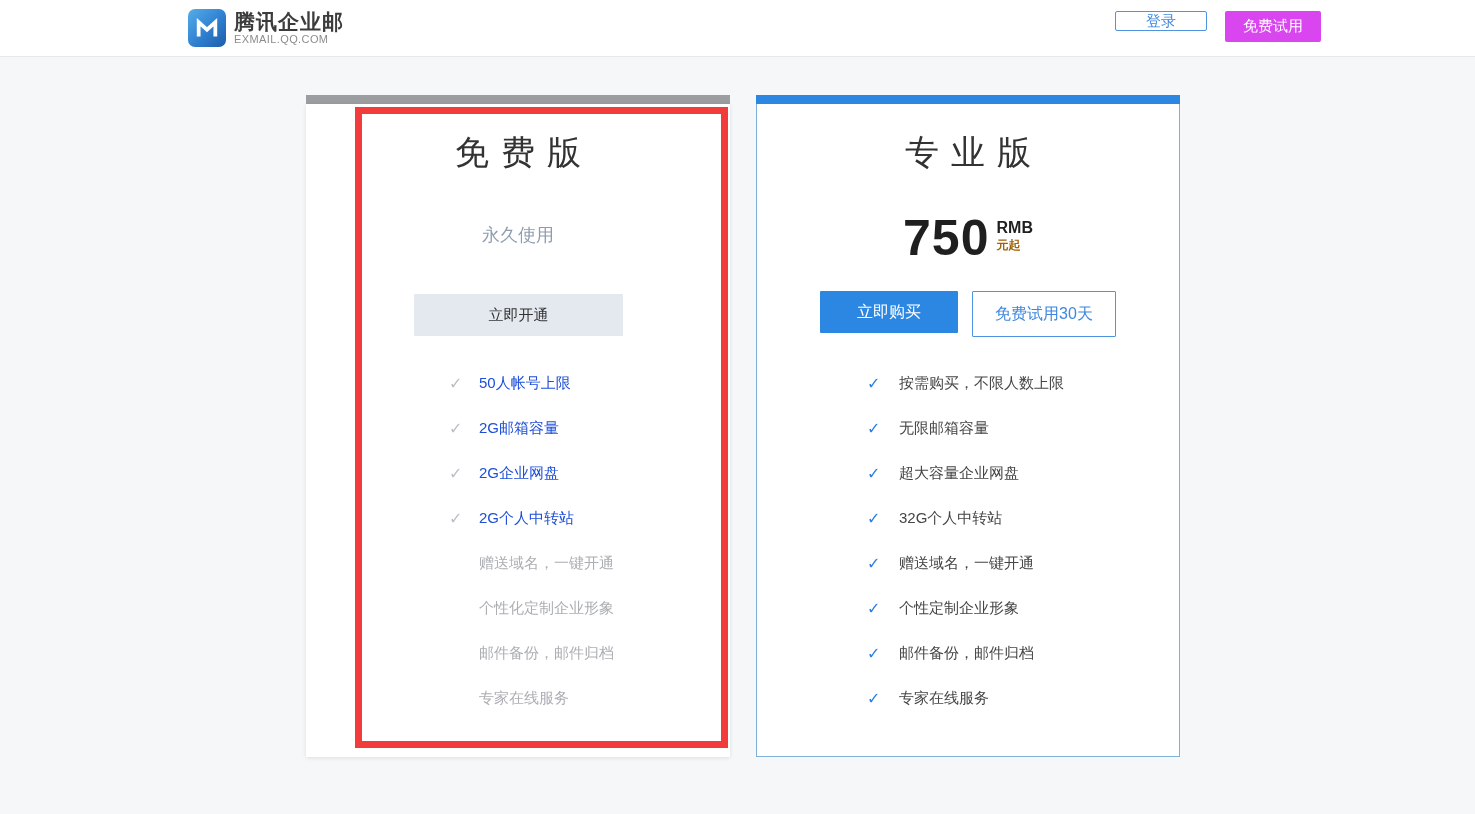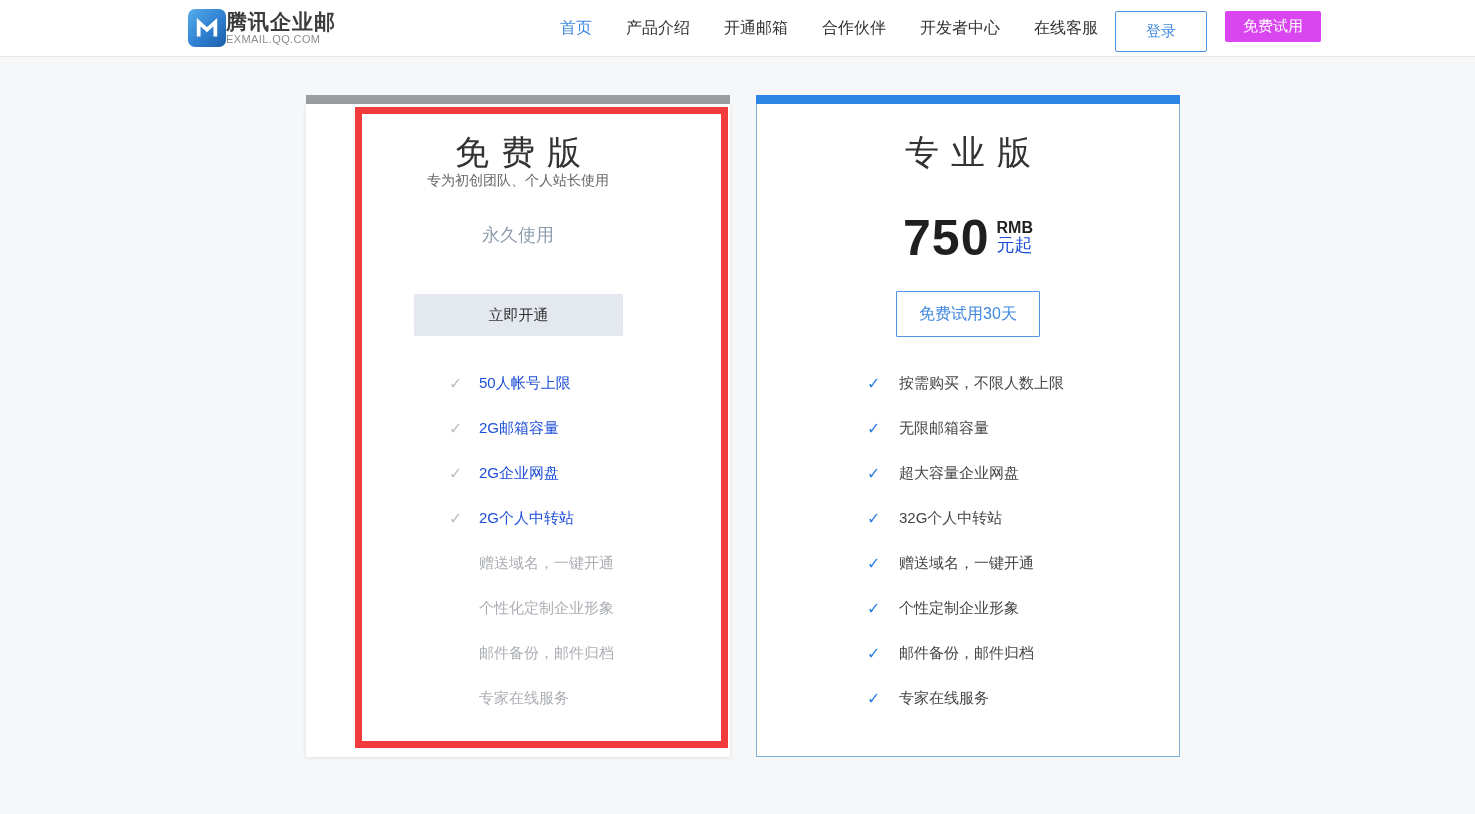--- a/index.html
+++ b/index.html
@@ -14,31 +14,31 @@
   .header {
     position:absolute; top:0; left:0; width:1475px; height:57px;
     background:#ffffff; border-bottom:1px solid #e8e8e8; z-index:5;
   }
   .logo { position:absolute; left:188px; top:9px; display:flex; align-items:center; }
   .logo-icon {
     width:38px; height:38px; border-radius:7px;
     background:linear-gradient(135deg,#55aeea 0%,#2f7fd0 55%,#1b5da9 100%);
     display:flex; align-items:center; justify-content:center;
   }
-  .logo-text { margin-left:0; }
+  .logo-text { margin-left:8px; }
   .logo-title { font-size:21px; font-weight:bold; color:#3c3c3c; line-height:22px; letter-spacing:1px; }
   .logo-sub { font-size:11px; color:#8d8d8d; line-height:13px; letter-spacing:0.4px; }
 
   .nav { position:absolute; left:560px; top:0; height:57px; display:flex; align-items:center; gap:34px; }
   .nav-item { font-size:16px; color:#333; cursor:pointer; white-space:nowrap; }
   .nav-item.active { color:#3f87df; }
 
   .auth { position:absolute; right:154px; top:11px; display:flex; gap:18px; }
   .btn-login {
-    width:92px; height:41px; background:#fff; border:1px solid #4f94e0;
+    width:92px; height:20px; background:#fff; border:1px solid #4f94e0;
     color:#3f87df; font-size:15px; border-radius:2px; cursor:pointer;
     display:flex; align-items:center; justify-content:center;
   }
   .btn-trial-top {
     width:96px; height:31px; background:#d946ef; border:none;
     color:#fff; font-size:15px; border-radius:2px; cursor:pointer;
     display:flex; align-items:center; justify-content:center;
   }
 
   
@@ -74,21 +74,21 @@
     font-size:15px; color:#333; cursor:pointer; border-radius:1px;
     font-family:inherit;
   }
 
   
   .pro-price { position:absolute; top:108px; left:0; width:100%;
     display:flex; justify-content:center; align-items:flex-start; }
   .price-amount { font-size:50px; font-weight:700; color:#1f1f1f; line-height:52px; letter-spacing:1px; }
   .price-side { display:flex; flex-direction:column; margin-left:7px; margin-top:7px; text-align:left; }
   .price-currency { font-size:16px; font-weight:bold; color:#1f1f1f; line-height:18px; }
-  .price-unit { font-size:18px; font-weight:normal; color:#1d4ed8; line-height:17px; }
+  .price-unit { font-size:12px; font-weight:bold; color:#a16207; line-height:17px; }
 
   .pro-buttons { position:absolute; top:187px; left:0; width:100%;
     display:flex; justify-content:center; gap:14px; }
   .btn-buy {
     width:138px; height:42px; background:#2b87e2; border:none;
     color:#fff; font-size:16px; cursor:pointer; border-radius:1px; font-family:inherit;
   }
   .btn-trial30 {
     width:144px; height:46px; background:#fff; border:1px solid #4f94e0;
     color:#3f87df; font-size:16px; cursor:pointer; border-radius:1px; font-family:inherit;
@@ -126,40 +126,31 @@
       <svg width="30" height="30" viewBox="0 0 36 36">
         <path d="M8 26 V11 L18 20 L28 11 V26" stroke="#ffffff" stroke-width="4.5" fill="none" stroke-linecap="square"></path>
       </svg>
     </div>
     <div class="logo-text">
       <div class="logo-title">腾讯企业邮</div>
       <div class="logo-sub">EXMAIL.QQ.COM</div>
     </div>
   </div>
 
-  <div class="nav">
-    <span class="nav-item active">首页</span>
-    <span class="nav-item">产品介绍</span>
-    <span class="nav-item">开通邮箱</span>
-    <span class="nav-item">合作伙伴</span>
-    <span class="nav-item">开发者中心</span>
-    <span class="nav-item">在线客服</span>
-  </div>
 
   <div class="auth">
     <button class="btn-login">登录</button>
     <button class="btn-trial-top">免费试用</button>
   </div>
 </div>
 
 <div class="card card-free">
   <div class="card-top"></div>
   <div class="card-body">
     <div class="card-title">免费版</div>
-    <div class="card-subtitle">专为初创团队、个人站长使用</div>
     <div class="free-price">永久使用</div>
     <button class="btn-free-cta">立即开通</button>
 
     <ul class="features">
       <li class="feature-row">
         <span class="check">✓</span>
         <span class="feature-text">50人帐号上限</span>
       </li>
       <li class="feature-row">
         <span class="check">✓</span>
@@ -200,20 +191,21 @@
 
     <div class="pro-price">
       <span class="price-amount">750</span>
       <span class="price-side">
         <span class="price-currency">RMB</span>
         <span class="price-unit">元起</span>
       </span>
     </div>
 
     <div class="pro-buttons">
+      <button class="btn-buy">立即购买</button>
       <button class="btn-trial30">免费试用30天</button>
     </div>
 
     <ul class="features">
       <li class="feature-row">
         <span class="check">✓</span>
         <span class="feature-text">按需购买，不限人数上限</span>
       </li>
       <li class="feature-row">
         <span class="check">✓</span>

